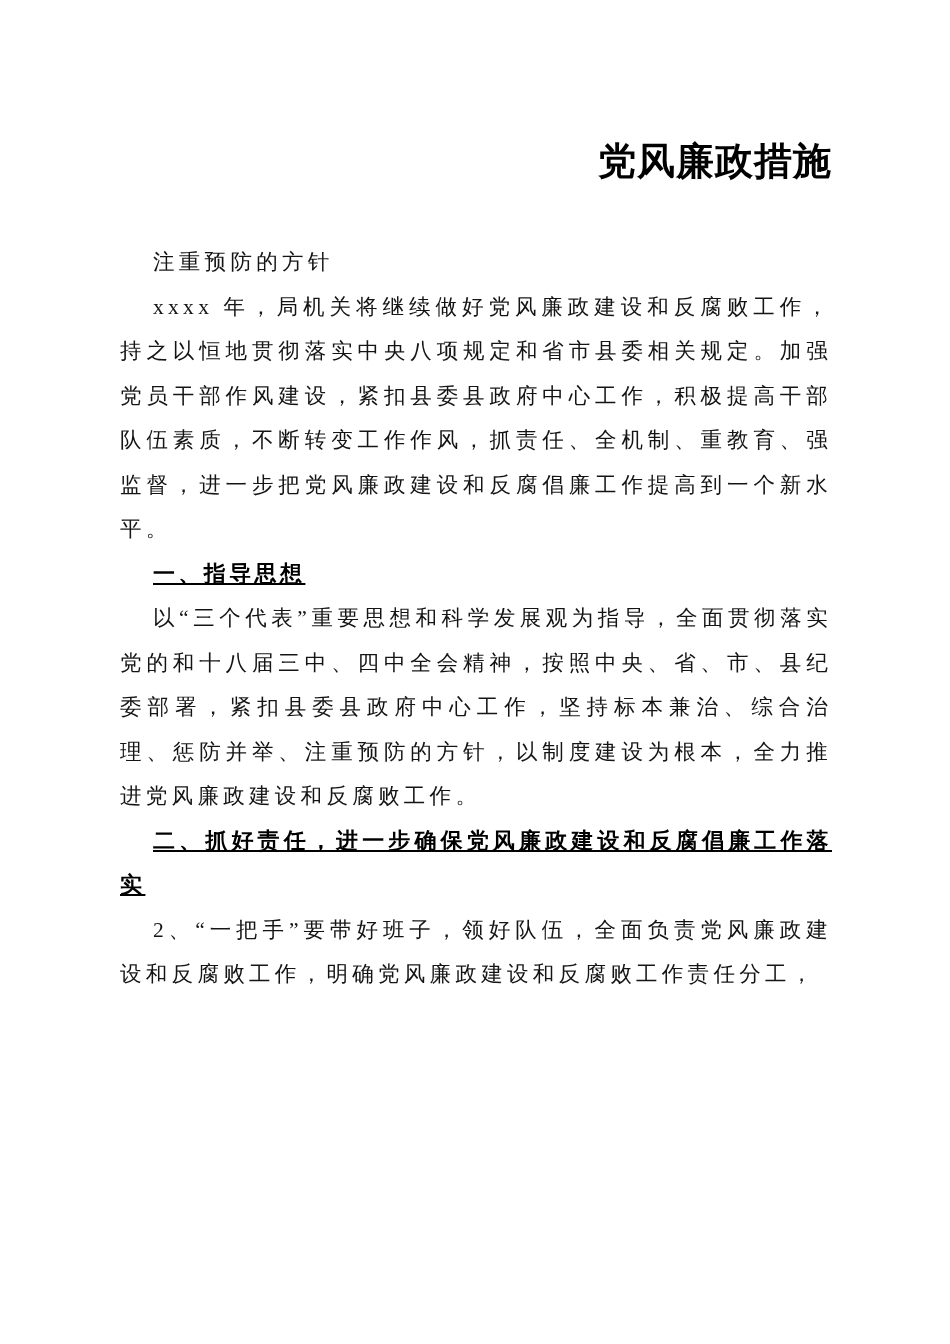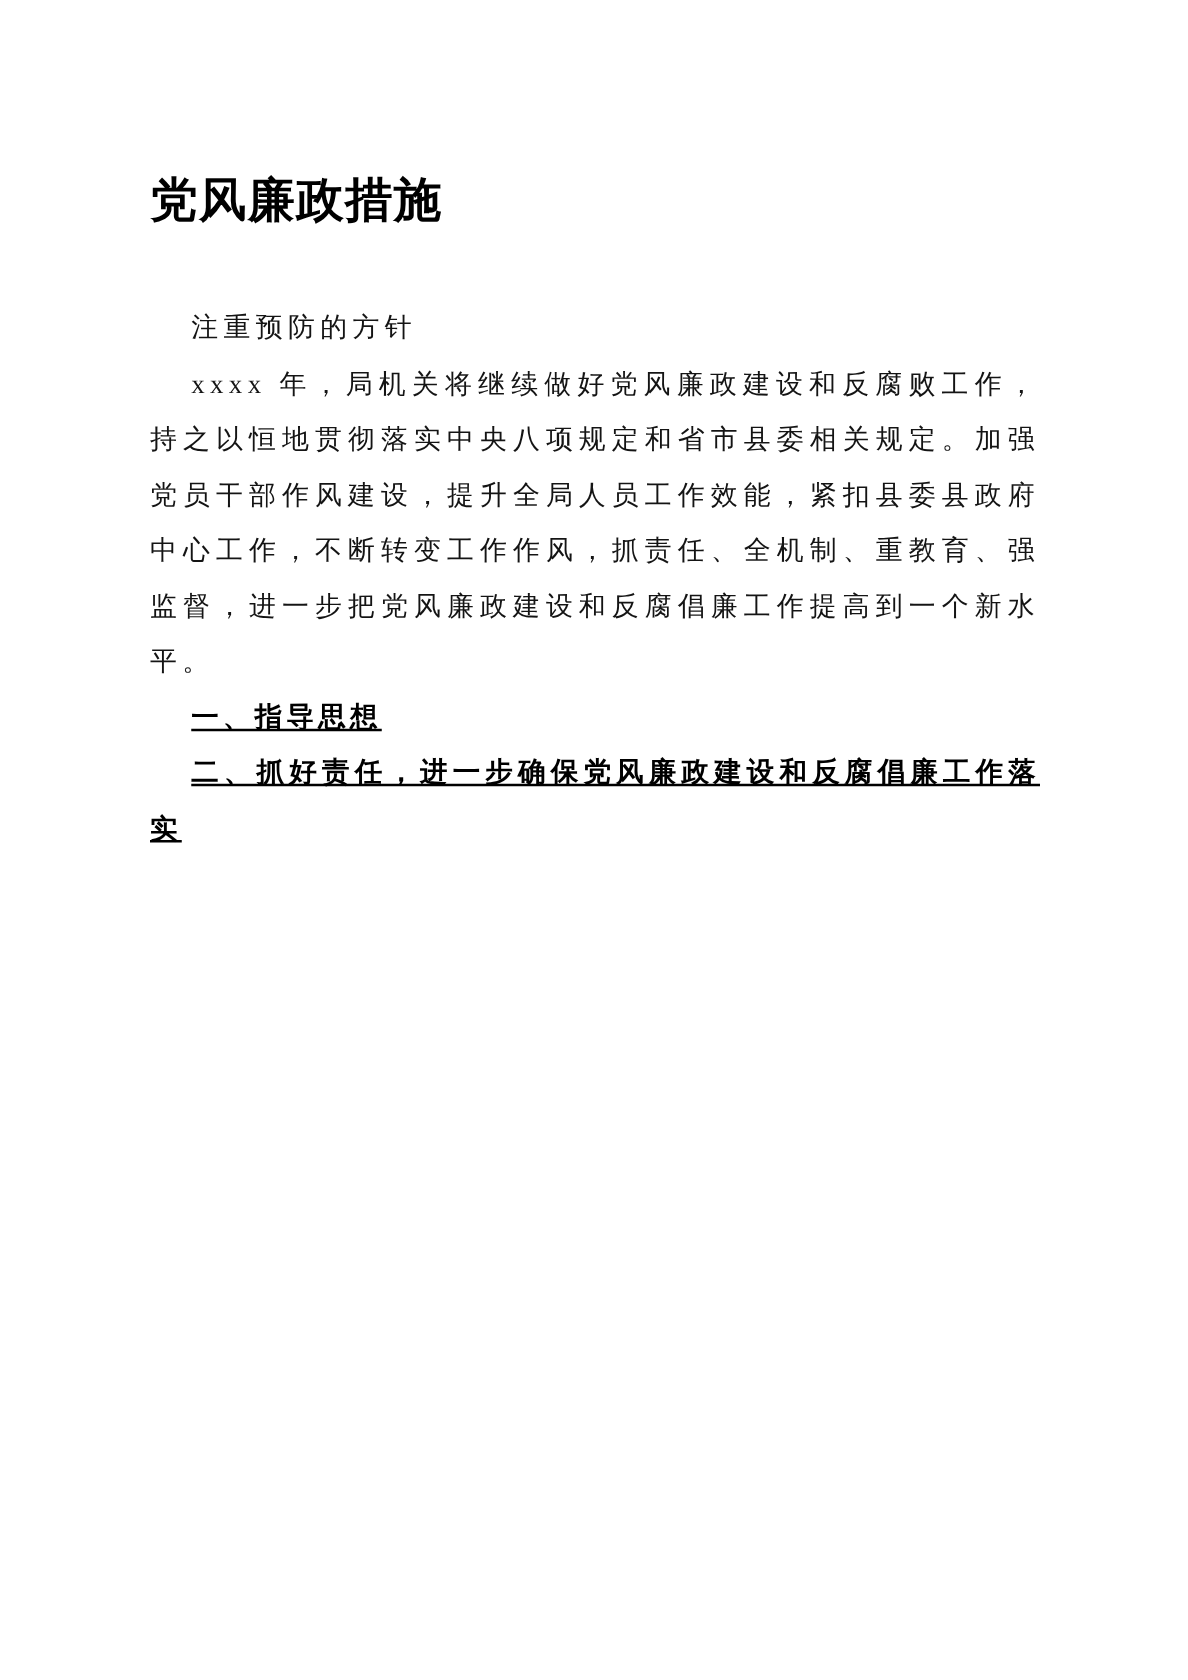--- a/index.html
+++ b/index.html
@@ -17,21 +17,21 @@
   .page {
     position: relative;
     width: 950px;
     height: 1344px;
     background: #ffffff;
     box-sizing: border-box;
     padding: 140px 118px 0 120px;
   }
   .doc-title {
     margin: 0 0 58px 0;
-    text-align: left;
+    text-align: right;
     font-family: "Liberation Serif", serif;
     font-weight: bold;
     font-size: 38px;
     line-height: 42px;
     letter-spacing: 1px;
     color: #000000;
   }
   .content p {
     margin: 0;
     text-indent: 33px;
@@ -54,17 +54,19 @@
     text-decoration: underline;
   }
 </style>
 </head>
 <body>
 
 <div class="page">
   <h1 class="doc-title">党风廉政措施</h1>
   <div class="content" id="paragraph-container">
       <p class="body">注重预防的方针</p>
-      <p class="body">xxxx 年，局机关将继续做好党风廉政建设和反腐败工作，持之以恒地贯彻落实中央八项规定和省市县委相关规定。加强党员干部作风建设，提升全局人员工作效能，紧扣县委县政府中心工作，不断转变工作作风，抓责任、全机制、重教育、强监督，进一步把党风廉政建设和反腐倡廉工作提高到一个新水平。</p>
+      <p class="body">xxxx 年，局机关将继续做好党风廉政建设和反腐败工作，持之以恒地贯彻落实中央八项规定和省市县委相关规定。加强党员干部作风建设，紧扣县委县政府中心工作，积极提高干部队伍素质，不断转变工作作风，抓责任、全机制、重教育、强监督，进一步把党风廉政建设和反腐倡廉工作提高到一个新水平。</p>
       <p class="heading">一、指导思想</p>
+      <p class="body">以“三个代表”重要思想和科学发展观为指导，全面贯彻落实党的和十八届三中、四中全会精神，按照中央、省、市、县纪委部署，紧扣县委县政府中心工作，坚持标本兼治、综合治理、惩防并举、注重预防的方针，以制度建设为根本，全力推进党风廉政建设和反腐败工作。</p>
       <p class="heading">二、抓好责任，进一步确保党风廉政建设和反腐倡廉工作落实</p>
+      <p class="body">2、“一把手”要带好班子，领好队伍，全面负责党风廉政建设和反腐败工作，明确党风廉政建设和反腐败工作责任分工，</p>
     </div>
 </div>
 
 </body></html>

